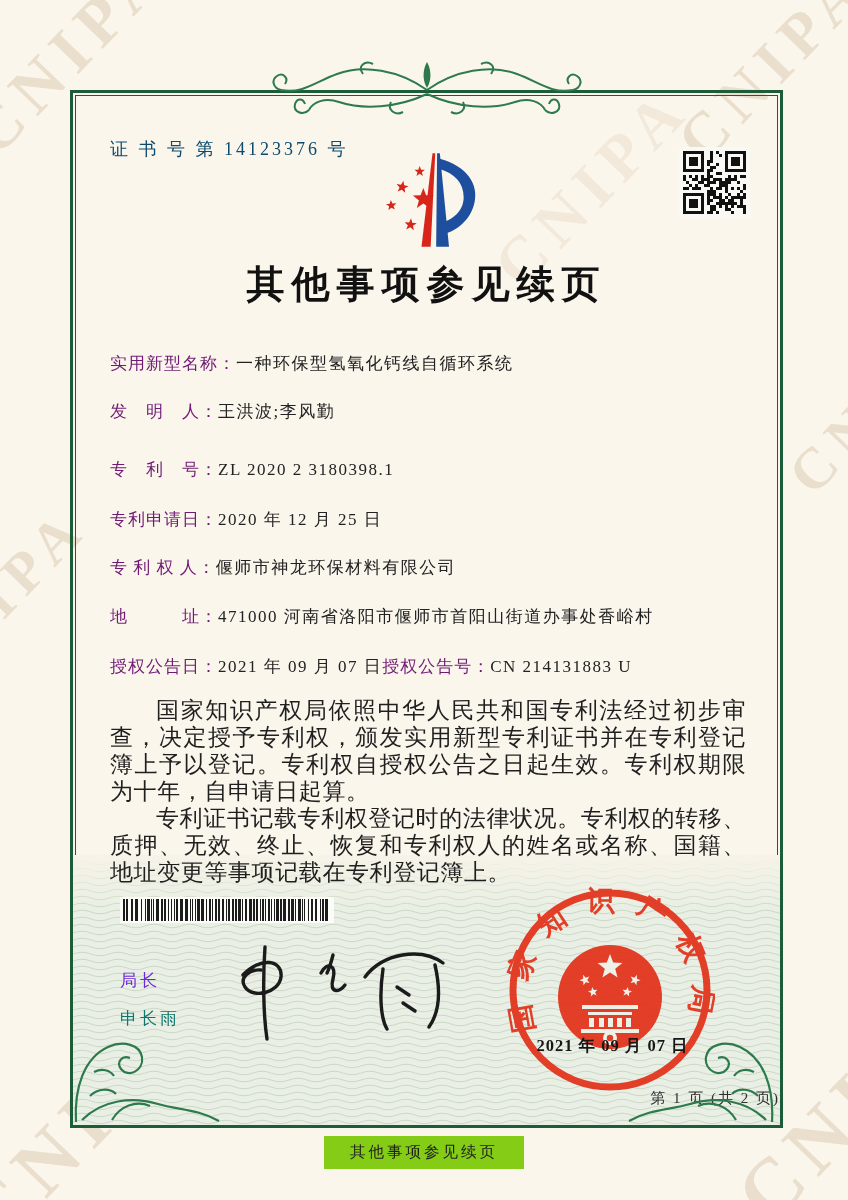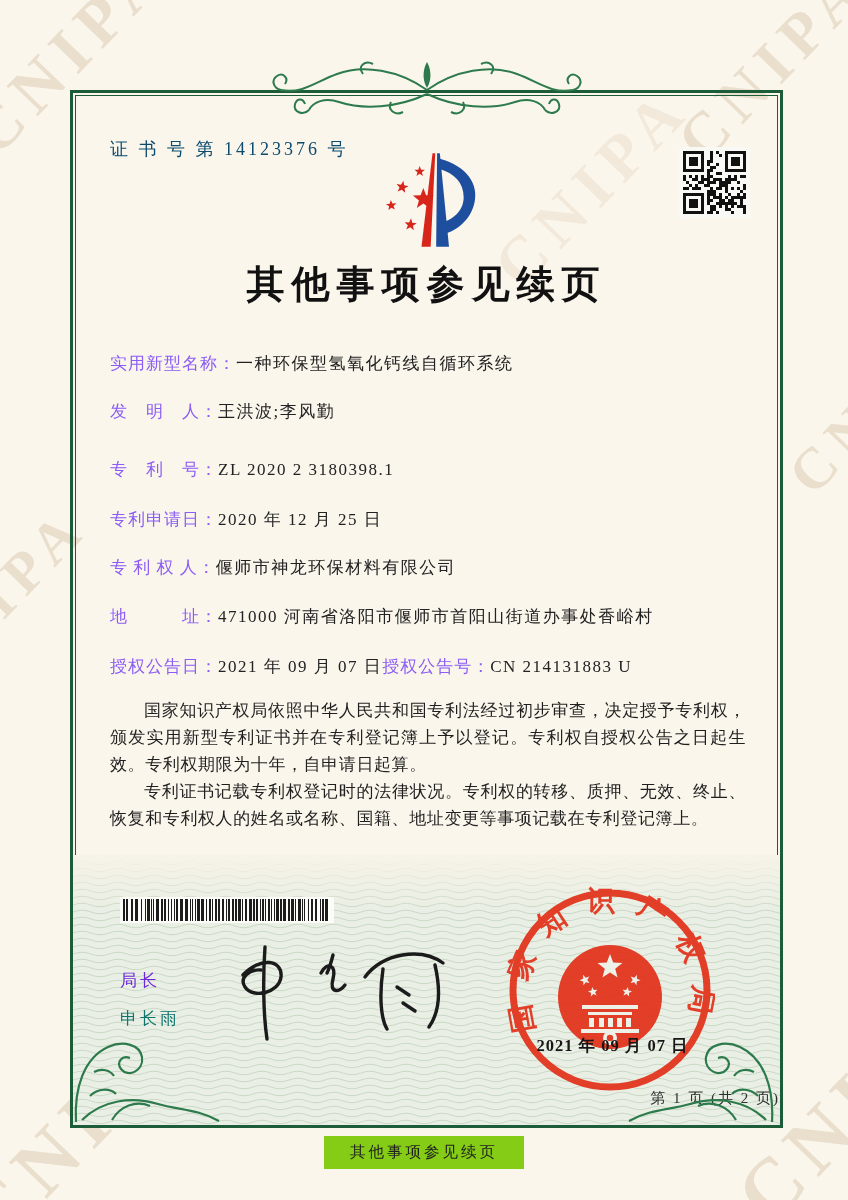--- a/index.html
+++ b/index.html
@@ -51,27 +51,27 @@
   .qr{
     position:absolute;left:606px;top:54px;width:63px;height:63px;
     background:#f8f8f5;padding:4px;
   }
   .title{
     position:absolute;left:0;right:0;top:166px;text-align:center;
     font-size:38px;font-weight:700;letter-spacing:7px;color:#111;
   }
   .rows{position:absolute;left:37px;right:34px;top:0;}
   .row{position:absolute;left:0;right:0;font-size:17px;letter-spacing:1px;white-space:nowrap;}
-  .row .lbl{color:#8b5cf6;}
+  .row .lbl{color:#701a75;}
   .row .val{color:#222;letter-spacing:1.5px;}
   .r1{top:259px}.r2{top:307px}.r3{top:365px}.r4{top:415px}.r5{top:463px}.r6{top:512px}.r7{top:562px}
   .grant-no{}
   .paras{
     position:absolute;left:37px;right:34px;top:604px;
-    font-size:17px;line-height:27px;letter-spacing:0.6px;text-align:justify;color:#1f1f1f;
+    font-size:23px;line-height:27px;letter-spacing:0.6px;text-align:justify;color:#1f1f1f;
   }
   .paras p{margin:0;text-indent:2em;}
   .barcode{
     position:absolute;left:47px;top:804px;width:214px;height:26px;
     background:#fbfbf8;padding:2px 3px;box-sizing:border-box;
   }
   .director-title{
     position:absolute;left:47px;top:876px;font-size:17px;letter-spacing:3px;
     font-family:"Liberation Sans","DejaVu Sans",sans-serif;color:#6d28d9;
   }

